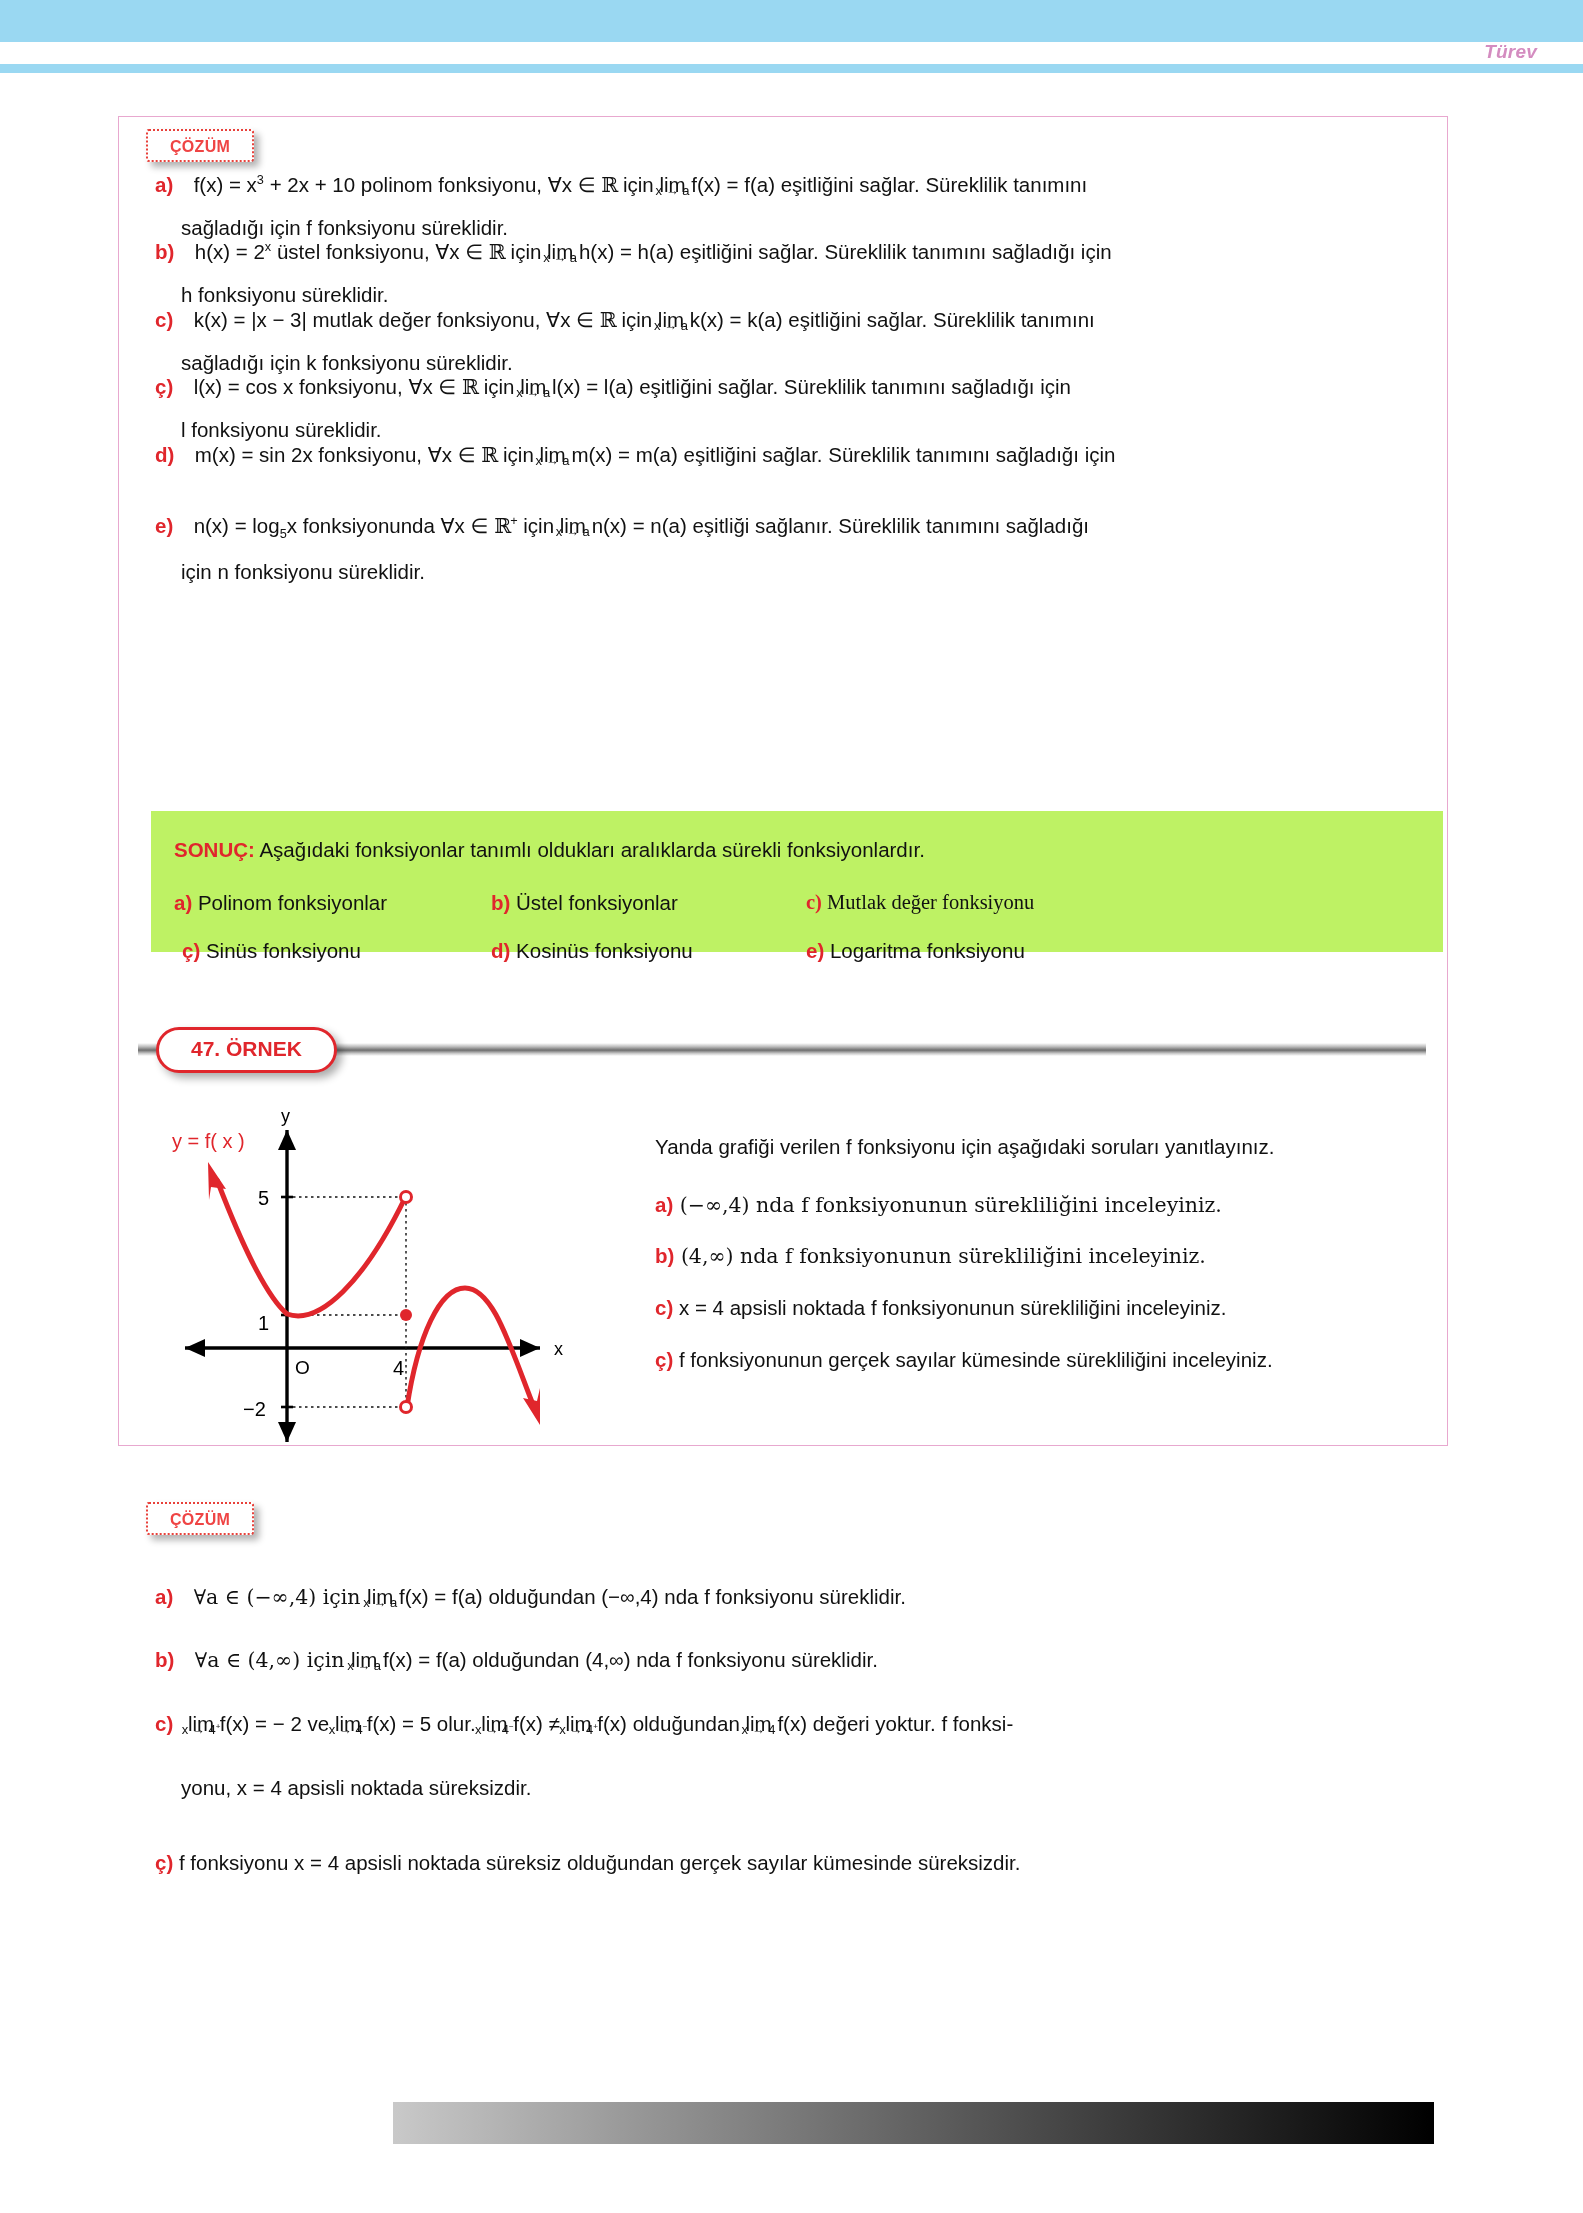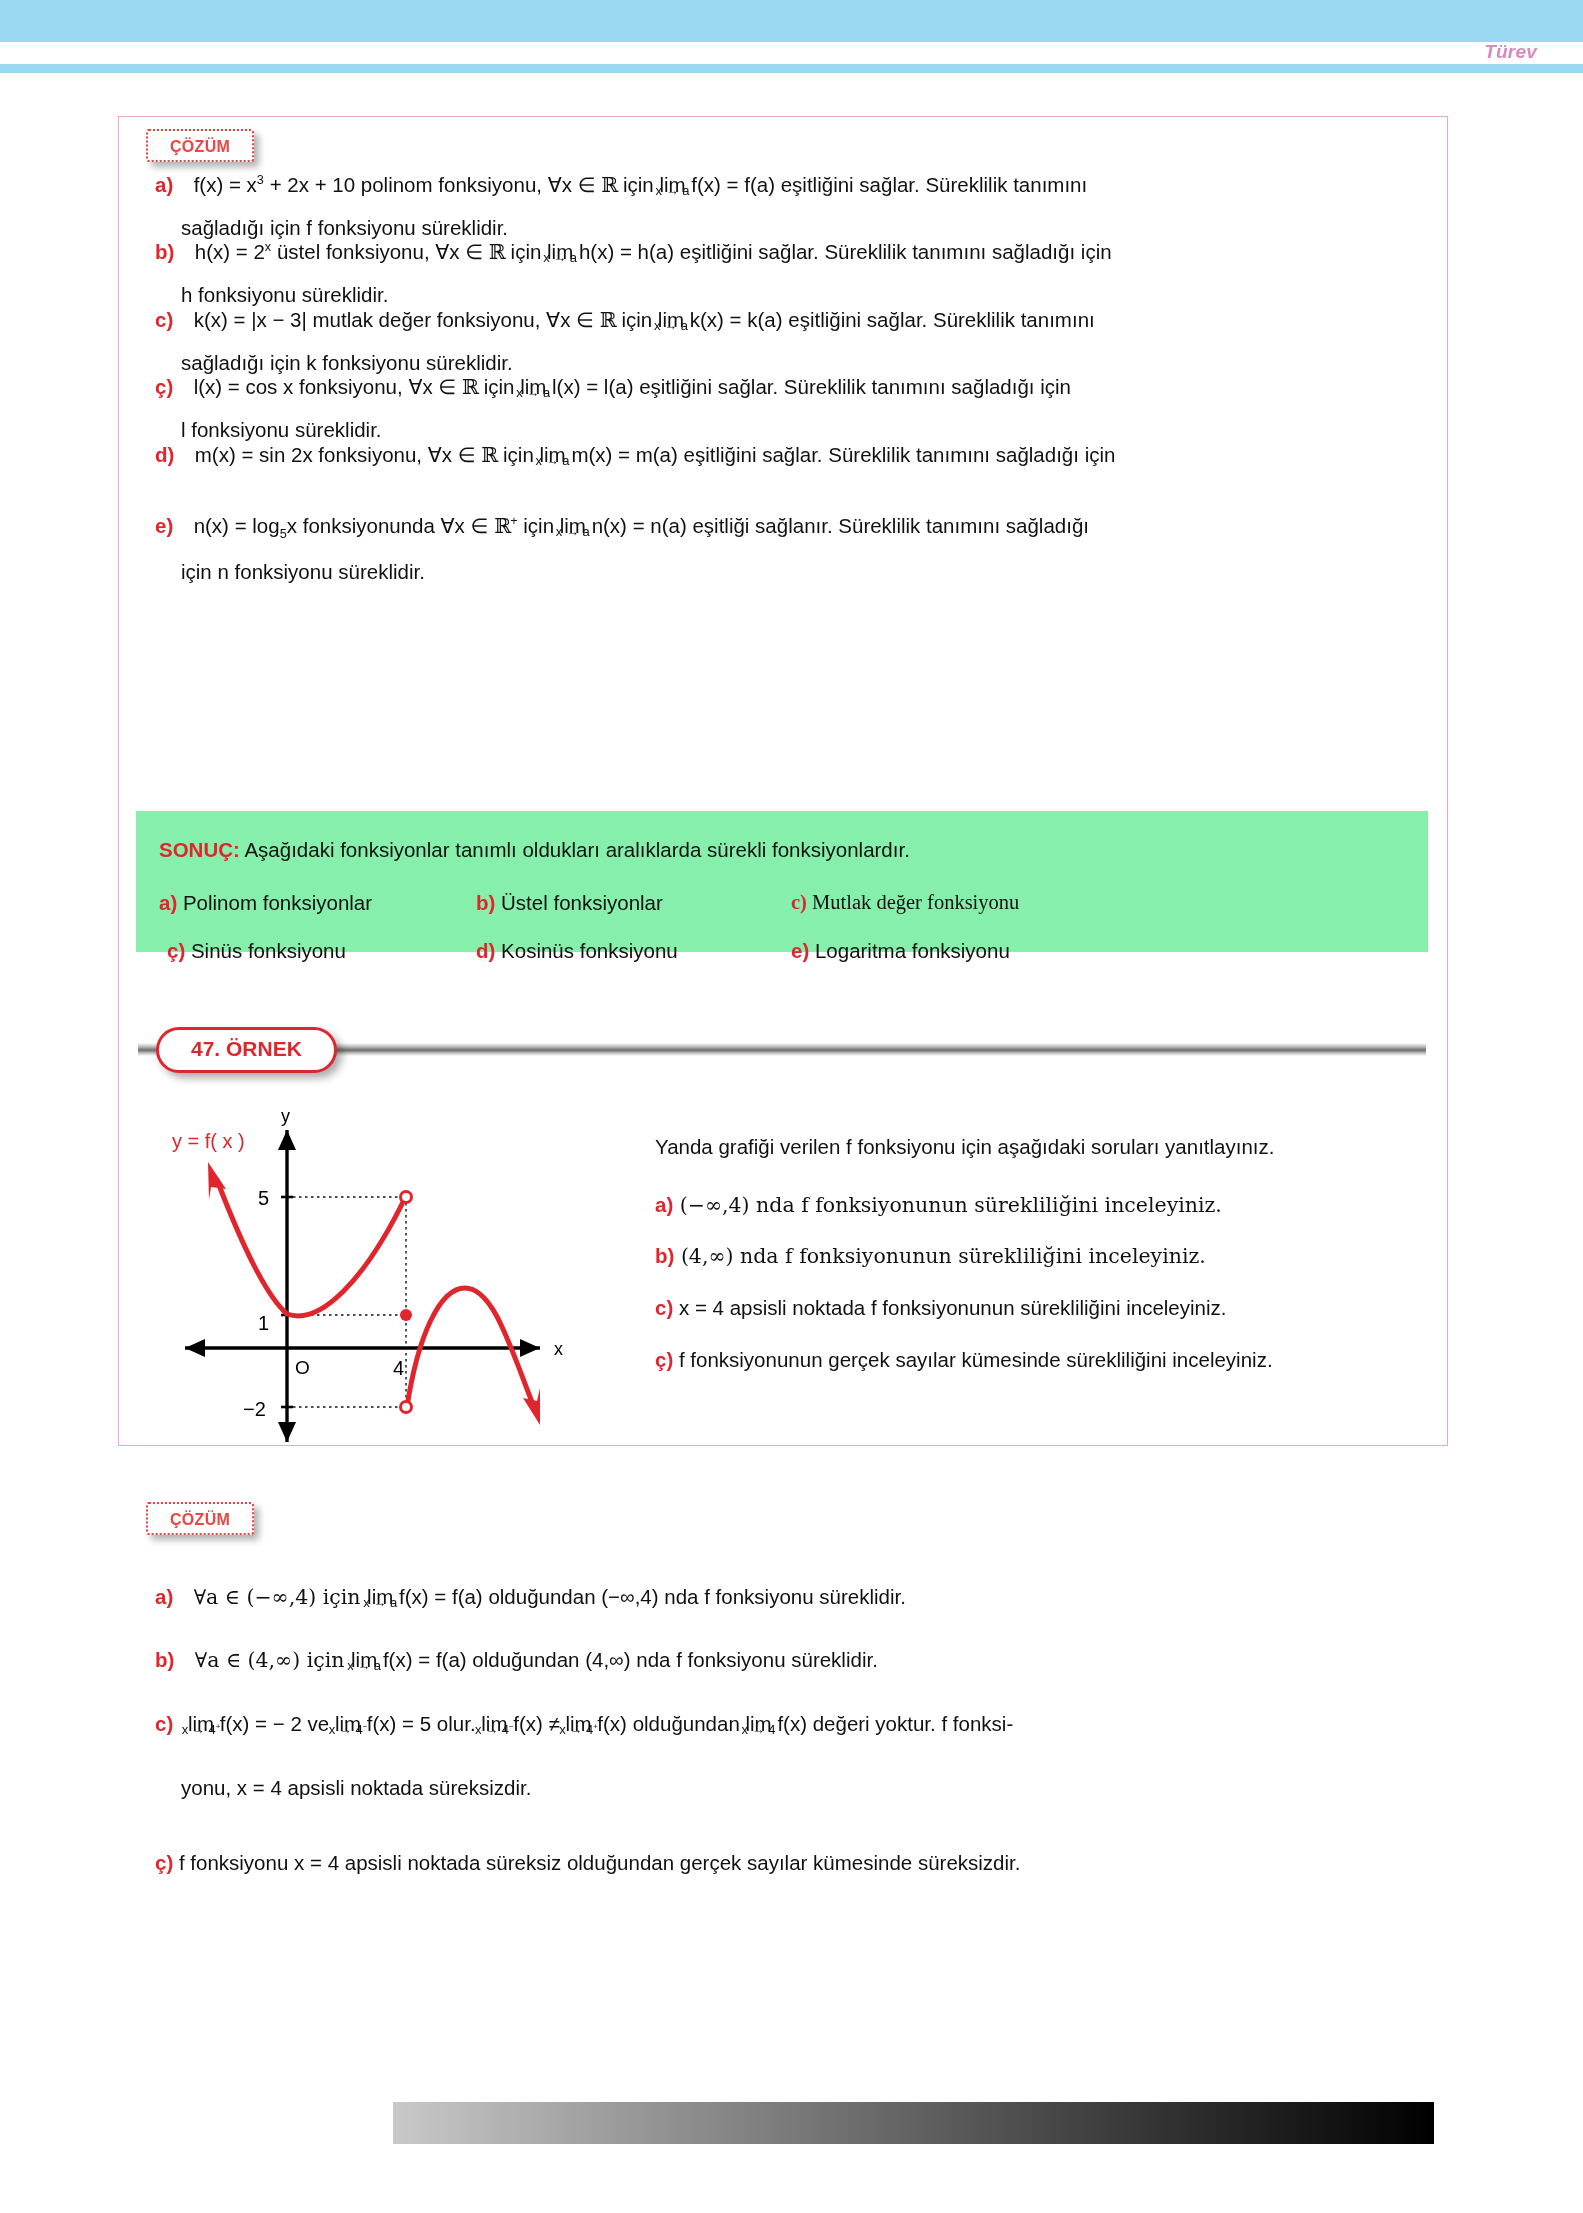--- a/index.html
+++ b/index.html
@@ -45,23 +45,23 @@
   .lbl  { color:#e0262c; font-weight:700; }
   .mth  { font-family:"DejaVu Serif", serif; }
   .lim-wrap { display:inline-block; position:relative; vertical-align:baseline; text-align:center; }
   .lim-sub  { display:block; font-size:13px; line-height:1; position:absolute; left:50%; transform:translateX(-50%); top:1.08em; white-space:nowrap; }
   sup.sm { font-size:.62em; vertical-align:super; }
   sub.sm { font-size:.62em; vertical-align:sub; }
   .bbR { font-family:"DejaVu Serif", serif; font-weight:500; letter-spacing:-1px; }
 
   
   .sonuc-box {
-    position:absolute; left:136px; top:811px;
+    position:absolute; left:151px; top:811px;
     width:1292px; height:141px;
-    background:#86efac;
+    background:#bef264;
   }
   .sonuc-head { position:absolute; left:23px; top:27px; font-size:20.5px; color:#111; }
   .sonuc-head b { color:#e0262c; font-weight:700; }
   .sonuc-cell { position:absolute; font-size:20.5px; color:#111; }
 
   
   .ornek-bar {
     position:absolute; left:138px; top:1043px; width:1288px; height:13px;
     background: linear-gradient(to bottom,#ffffff 0%,#bdbdbd 28%,#6e6e6e 55%,#c9c9c9 80%,#ffffff 100%);
   }

